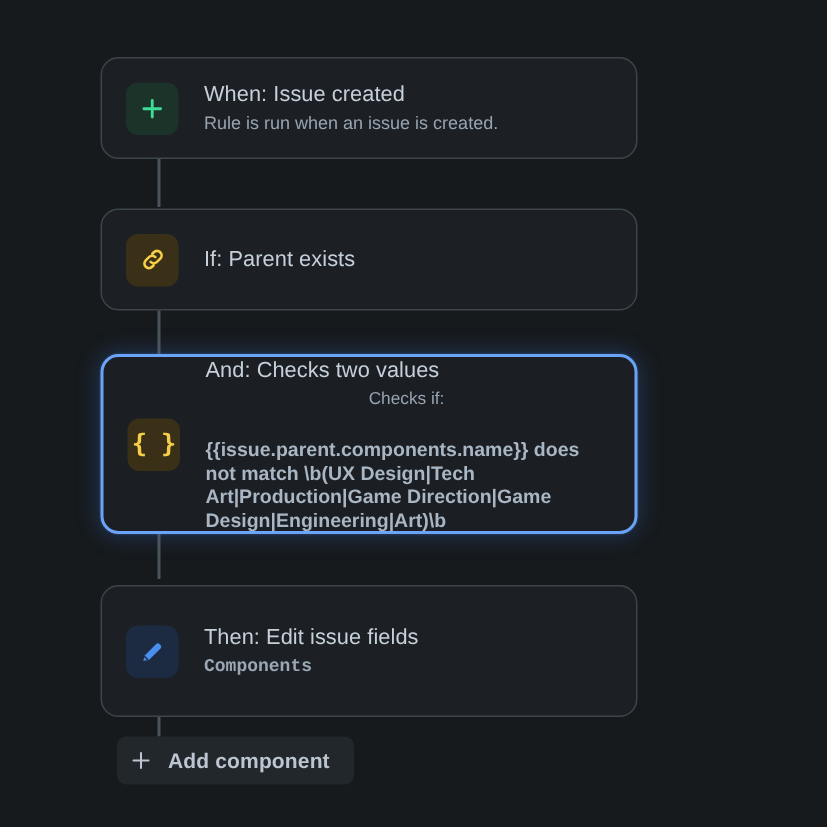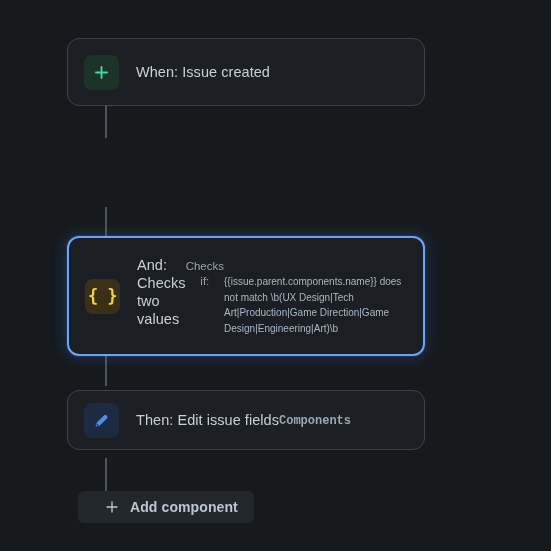--- a/index.html
+++ b/index.html
@@ -48,21 +48,21 @@
   }
   .card.selected {
     background: #1b1f24;
     border: 2px solid #6aa4f8;
     box-shadow: 0 0 0 1px rgba(88,150,255,.10), 0 0 14px 2px rgba(60,110,200,.28);
   }
 
   .card-1 { top: 38px;  height: 68px; }
   .card-2 { top: 139px; height: 68px; }
   .card-3 { top: 236px; height: 120px; }
-  .card-4 { top: 390px; height: 60px; }
+  .card-4 { top: 390px; height: 88px; }
 
   
   .icon-tile {
     width: 35px;
     height: 35px;
     min-width: 35px;
     border-radius: 8px;
     display: flex;
     align-items: center;
     justify-content: center;
@@ -77,21 +77,21 @@
   .brace-glyph {
     font-family: "DejaVu Sans Mono", monospace;
     font-size: 17px;
     font-weight: 700;
     color: #f5cd47;
     letter-spacing: -0.5px;
     line-height: 1;
   }
 
   
-  .card-text { display: flex; flex-direction: row; min-width: 0; }
+  .card-text { display: flex; flex-direction: column; min-width: 0; }
 
   .card-title {
     font-size: 14.5px;
     color: #c6d0da;
     line-height: 18px;
     letter-spacing: .05px;
   }
   .card-sub {
     font-size: 12px;
     color: #97a4b2;
@@ -101,39 +101,39 @@
   .card-sub.bold { font-weight: 700; color: #9aa7b4; font-family: Liberation Mono, monospace; }
 
   .checks-label {
     font-size: 11.5px;
     color: #97a4b2;
     line-height: 15px;
     margin-top: 3px;
     text-align: center;
   }
   .checks-expr {
-    font-size: 10px;
-    font-weight: 400;
+    font-size: 13px;
+    font-weight: 700;
     color: #a9b6c3;
     line-height: 15.5px;
     margin-top: 18px;
     max-width: 268px;
     word-break: break-word;
   }
 
   
   .add-btn {
     position: absolute;
     left: 78px;
     top: 491px;
     height: 32px;
     box-sizing: border-box;
     display: flex;
     align-items: center;
-    padding: 0 16px 0 26px;
+    padding: 0 16px 0 8px;
     background: #22272b;
     border: none;
     border-radius: 6px;
     cursor: pointer;
     font-family: "Liberation Sans", sans-serif;
   }
   .add-btn .plus-ico {
     width: 16px;
     height: 16px;
     margin-right: 10px;
@@ -160,23 +160,35 @@
   <div class="spine spine-4"></div>
 
   <div class="card card-1">
     <div class="icon-tile green">
       <svg width="19" height="19" viewBox="0 0 24 24" aria-hidden="true">
         <path d="M12 5v14M5 12h14" stroke="#3ddc97" stroke-width="2.4" stroke-linecap="round"></path>
       </svg>
     </div>
     <div class="card-text">
       <div class="card-title">When: Issue created</div>
-    </div>
-  </div>
-
+      <div class="card-sub">Rule is run when an issue is created.</div>
+    </div>
+  </div>
+
+  <div class="card card-2">
+    <div class="icon-tile yellow">
+      <svg width="20" height="20" viewBox="0 0 24 24" aria-hidden="true">
+        <path d="M10.1 13.9a3.6 3.6 0 0 0 5.1 0l2.6-2.6a3.6 3.6 0 1 0-5.1-5.1l-1.2 1.2" fill="none" stroke="#f5cd47" stroke-width="2.1" stroke-linecap="round"></path>
+        <path d="M13.9 10.1a3.6 3.6 0 0 0-5.1 0l-2.6 2.6a3.6 3.6 0 1 0 5.1 5.1l1.2-1.2" fill="none" stroke="#f5cd47" stroke-width="2.1" stroke-linecap="round"></path>
+      </svg>
+    </div>
+    <div class="card-text">
+      <div class="card-title">If: Parent exists</div>
+    </div>
+  </div>
 
   <div class="card card-3 selected">
     <div class="icon-tile yellow">
       <span class="brace-glyph">{&nbsp;}</span>
     </div>
     <div class="card-text">
       <div class="card-title">And: Checks two values</div>
       <div class="checks-label">Checks if:</div>
       <div class="checks-expr">{{issue.parent.components.name}} does not match \b(UX Design|Tech Art|Production|Game Direction|Game Design|Engineering|Art)\b</div>
     </div>

